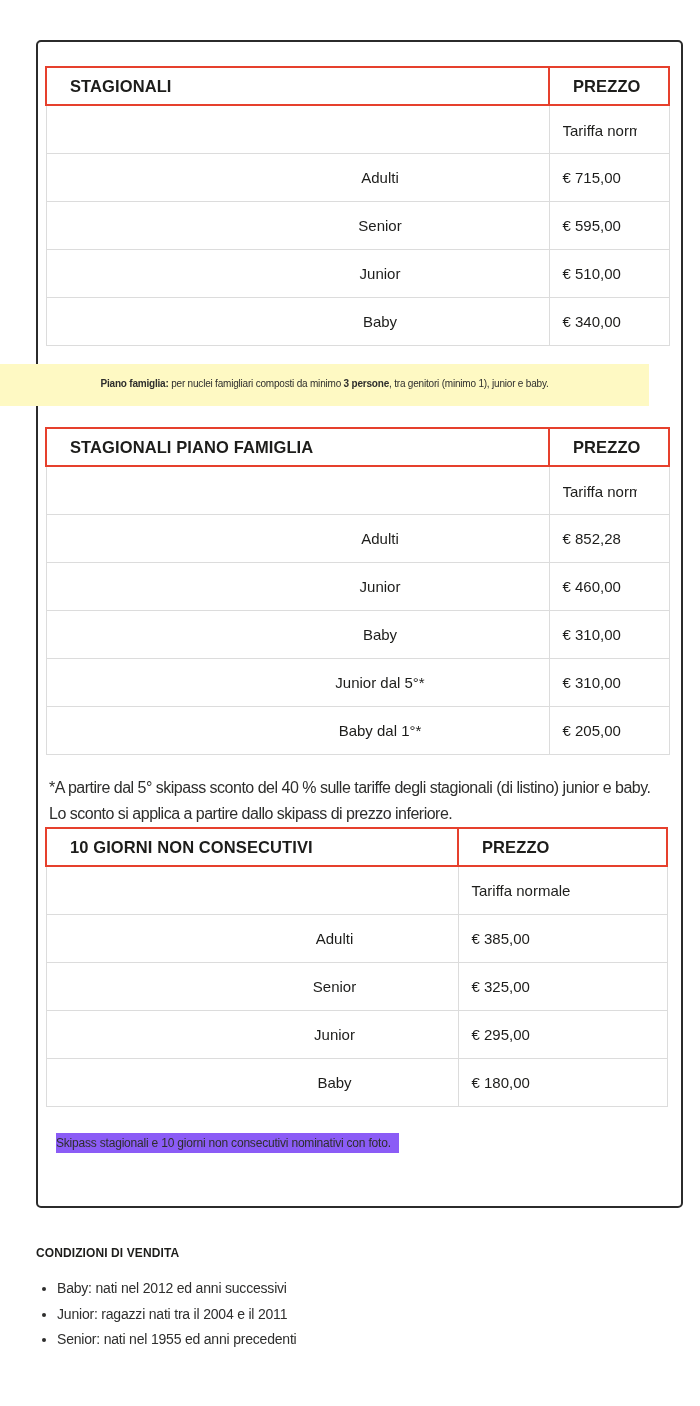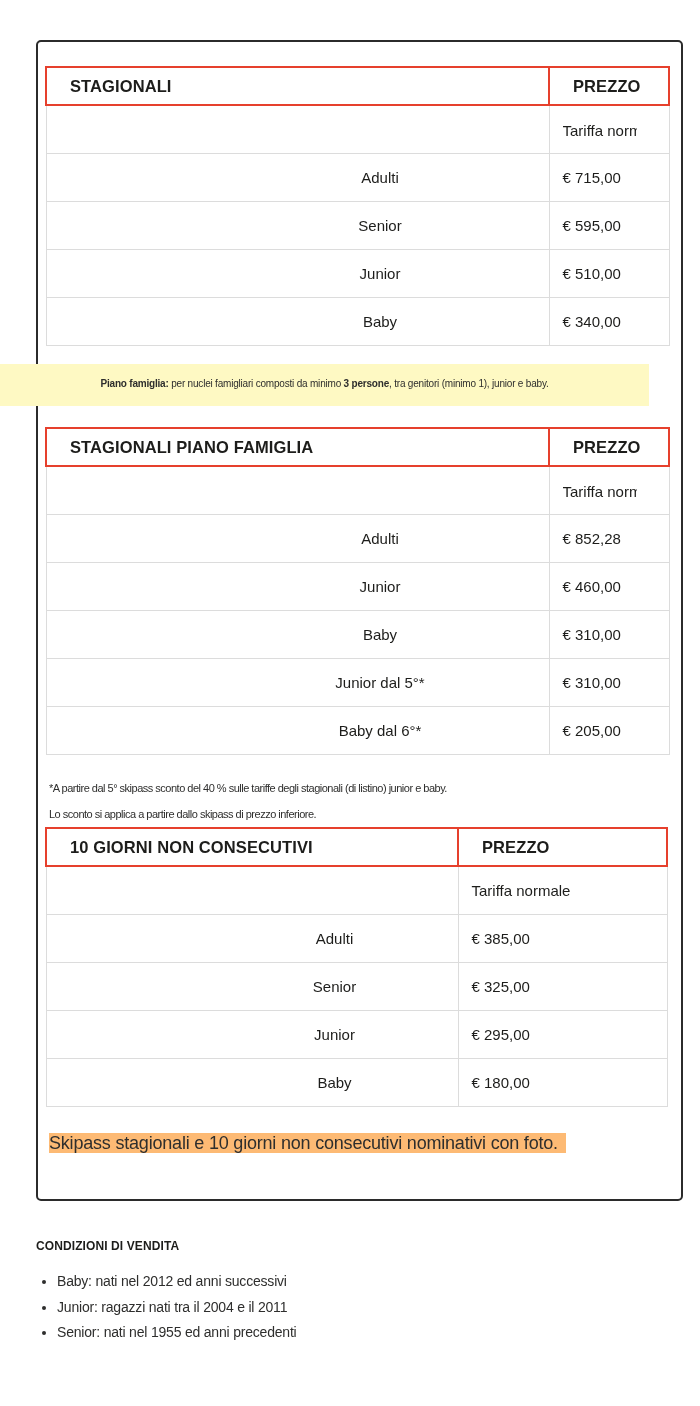--- a/index.html
+++ b/index.html
@@ -89,35 +89,35 @@
     font-size: 10px;
     letter-spacing: -0.2px;
     line-height: 20px;
     white-space: nowrap;
     color: #2e2e2d;
   }
   .bold { font-weight: 700; }
 
   .footnote {
     margin: 20px 0 0 4px;
-    font-size: 11px;
+    font-size: 16px;
     letter-spacing: -0.5px;
     line-height: 26px;
     color: #2e2e2d;
   }
   .footnote p { margin: 0; white-space: nowrap; }
 
   .bottom-note { margin: 26px 0 0 4px; color: #2e2e2d; }
   .bottom-note p {
-    margin: 0;
+    margin: 7px;
     width: fit-content;
-    background: #fdba74;
+    background: #8b5cf6;
     position: relative;
     white-space: nowrap;
-    font-size: 18px;
+    font-size: 12px;
     letter-spacing: -0.2px;
     line-height: 20px;
     padding-right: 8px;
   }
   .bottom-note p + p { margin-top: 10px; }
 
   
   .conditions { margin: 38px 0 0 36px; }
   .conditions h2 {
     margin: 0;
@@ -201,21 +201,21 @@
     </tr>
     <tr>
       <td class="lbl-cell">Baby</td>
       <td class="price-cell">€ 310,00</td>
     </tr>
     <tr>
       <td class="lbl-cell">Junior dal 5°*</td>
       <td class="price-cell">€ 310,00</td>
     </tr>
     <tr>
-      <td class="lbl-cell">Baby dal 6°*</td>
+      <td class="lbl-cell">Baby dal 1°*</td>
       <td class="price-cell">€ 205,00</td>
     </tr>
   </tbody>
     </table>
 
   <div class="footnote">
     <p>*A partire dal 5° skipass sconto del 40 % sulle tariffe degli stagionali (di listino) junior e baby.</p>
     <p>Lo sconto si applica a partire dallo skipass di prezzo inferiore.</p>
   </div>
 

